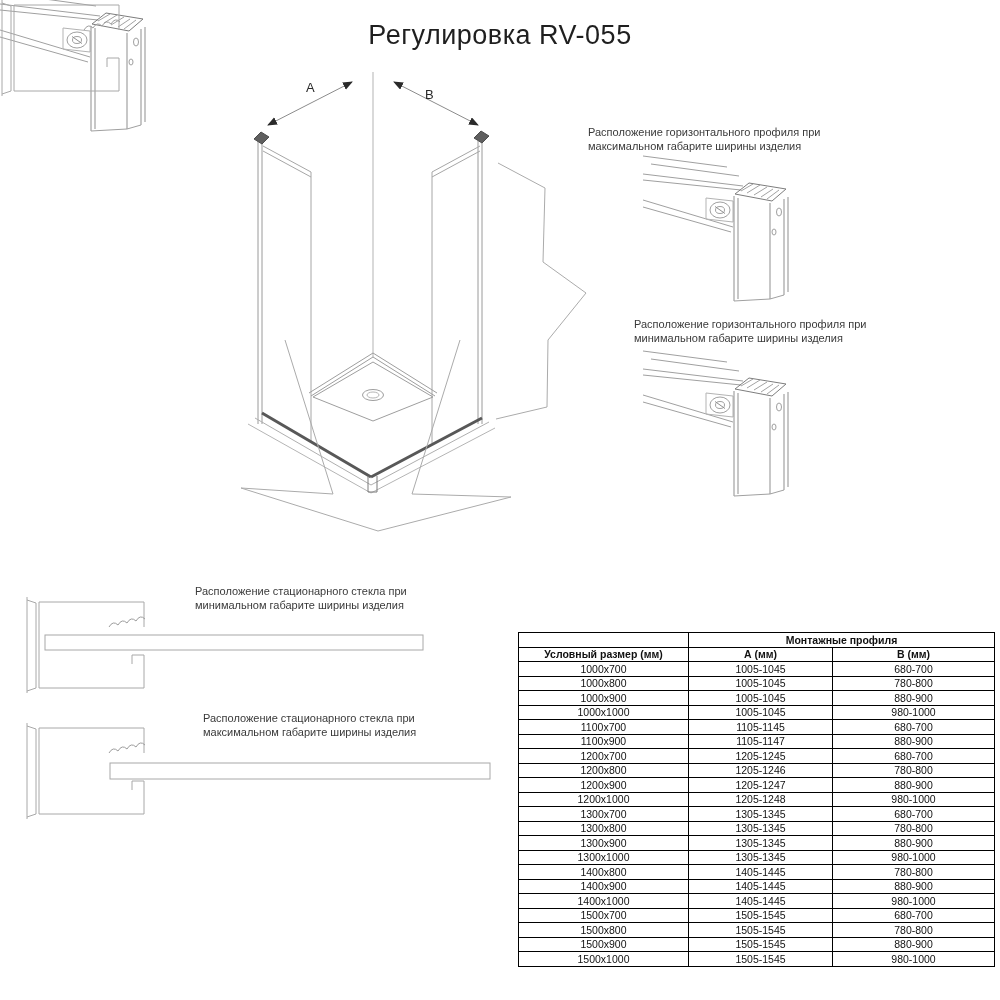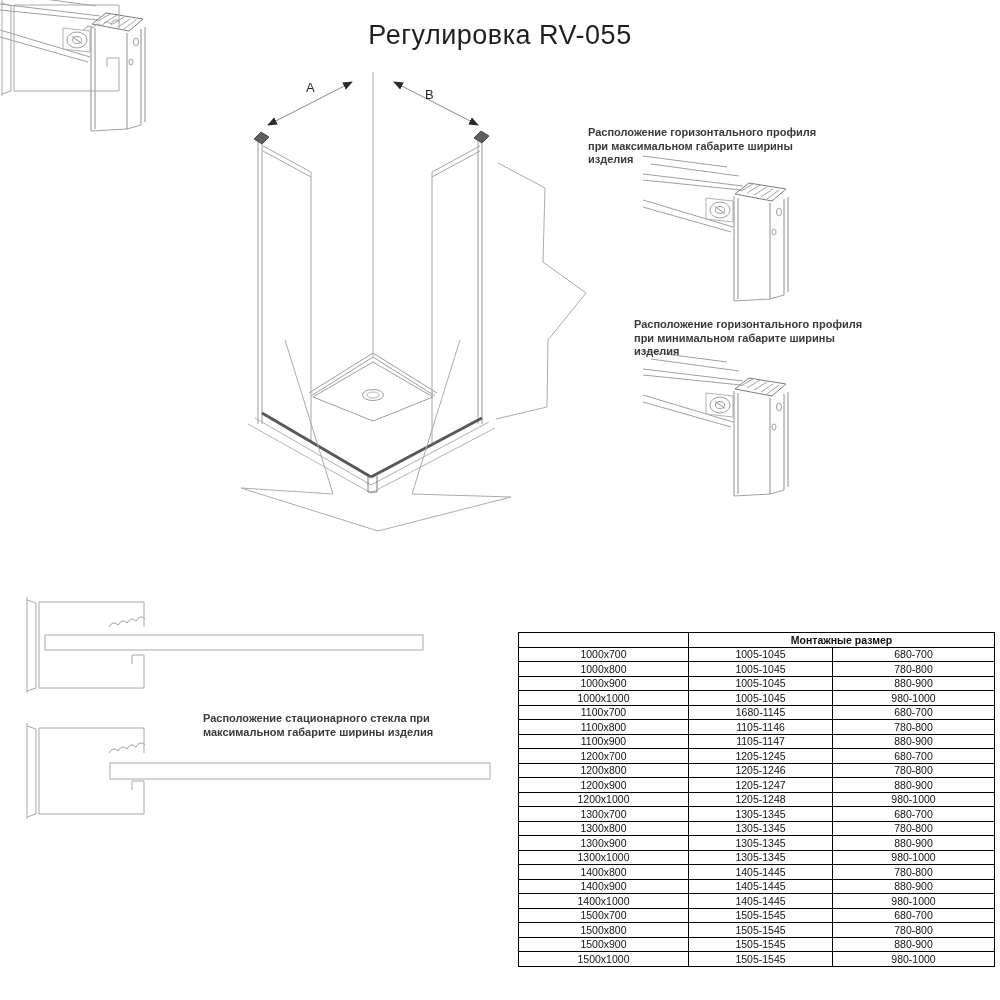--- a/index.html
+++ b/index.html
@@ -1,20 +1,20 @@
 <!DOCTYPE html>
 <html><head>
 <meta charset="utf-8">
 <style>
   html,body{margin:0;padding:0;background:#fff;}
   .page{position:relative;width:1000px;height:1000px;background:#fff;overflow:hidden;
         font-family:"Liberation Sans", sans-serif;color:#1a1a1a;}
   .title{position:absolute;top:20px;left:0;width:1000px;text-align:center;
          font-size:27px;font-weight:400;color:#1f1f1f;letter-spacing:0.5px;}
-  .callout{position:absolute;font-size:11px;font-weight:700;color:#3a3a3a;line-height:13.5px;}
+  .callout{position:absolute;font-size:11px;font-weight:400;color:#3a3a3a;line-height:13.5px;}
   .co-right1{left:588px;top:126px;width:242px;}
   .co-right2{left:634px;top:318px;width:242px;}
   .co-left1{left:195px;top:585px;width:232px;}
   .co-left2{left:203px;top:712px;width:232px;}
   .dimlabel{position:absolute;font-size:13px;color:#2a2a2a;}
   .dim-a{left:306px;top:80px;}
   .dim-b{left:425px;top:87px;}
   svg.art{position:absolute;left:0;top:0;}
   
   .sizes{position:absolute;left:518px;top:632px;width:476px;border-collapse:collapse;
@@ -120,32 +120,38 @@
     <g>
       <rect x="110" y="763" width="380" height="16" fill="#fff" stroke="#a8a8a8"></rect>
     </g>
   </svg>
 
   <span class="dimlabel dim-a">А</span>
   <span class="dimlabel dim-b">В</span>
 
   <div class="callout co-right1">Расположение горизонтального профиля при максимальном габарите ширины изделия</div>
   <div class="callout co-right2">Расположение горизонтального профиля при минимальном габарите ширины изделия</div>
+  <div class="callout co-left1">Расположение стационарного стекла при минимальном габарите ширины изделия</div>
   <div class="callout co-left2">Расположение стационарного стекла при максимальном габарите ширины изделия</div>
 
   <table class="sizes">
     <colgroup>
         <col class="c1">
         <col class="c2">
         <col class="c3">
       </colgroup>
     <thead>
       <tr>
         <th></th>
-        <th colspan="2">Монтажные размер</th>
+        <th colspan="2">Монтажные профиля</th>
+      </tr>
+      <tr>
+        <th>Условный размер (мм)</th>
+        <th>А (мм)</th>
+        <th>В (мм)</th>
       </tr>
     </thead>
     <tbody>
         <tr>
           <td>1000x700</td>
           <td>1005-1045</td>
           <td>680-700</td>
         </tr>
         <tr>
           <td>1000x800</td>
@@ -157,27 +163,22 @@
           <td>1005-1045</td>
           <td>880-900</td>
         </tr>
         <tr>
           <td>1000x1000</td>
           <td>1005-1045</td>
           <td>980-1000</td>
         </tr>
         <tr>
           <td>1100x700</td>
-          <td>1680-1145</td>
-          <td>680-700</td>
-        </tr>
-        <tr>
-          <td>1100x800</td>
-          <td>1105-1146</td>
-          <td>780-800</td>
+          <td>1105-1145</td>
+          <td>680-700</td>
         </tr>
         <tr>
           <td>1100x900</td>
           <td>1105-1147</td>
           <td>880-900</td>
         </tr>
         <tr>
           <td>1200x700</td>
           <td>1205-1245</td>
           <td>680-700</td>

